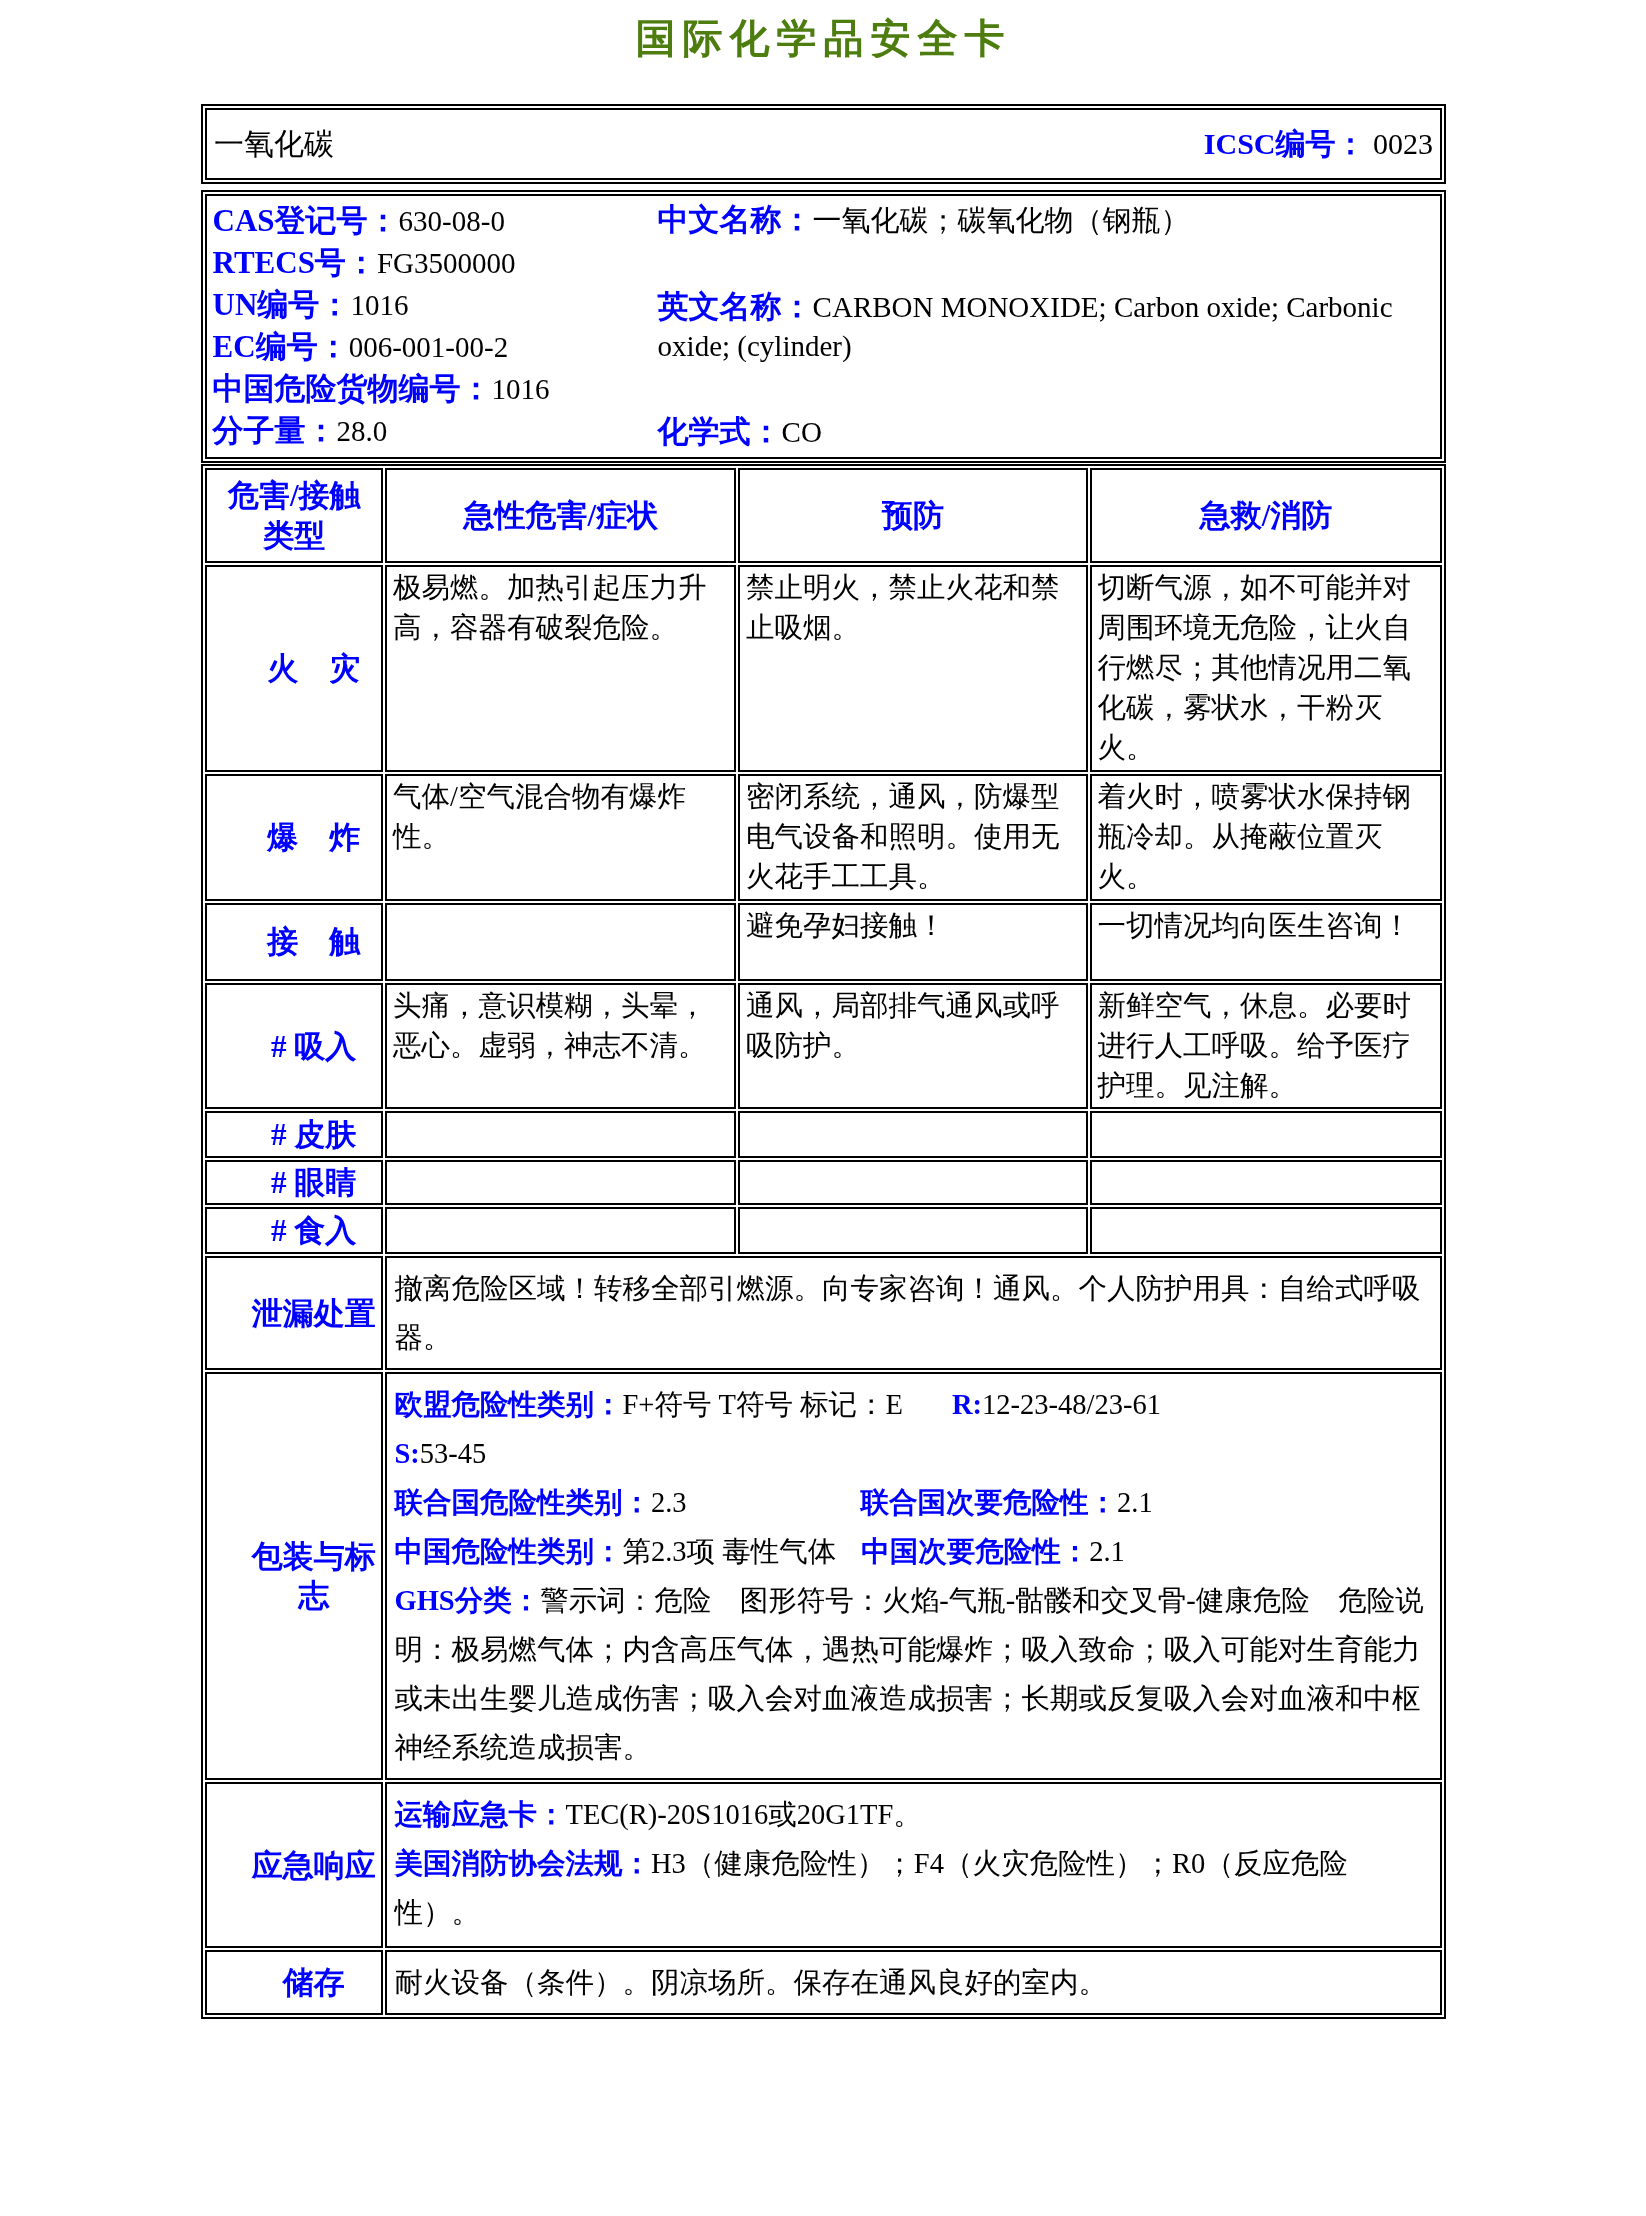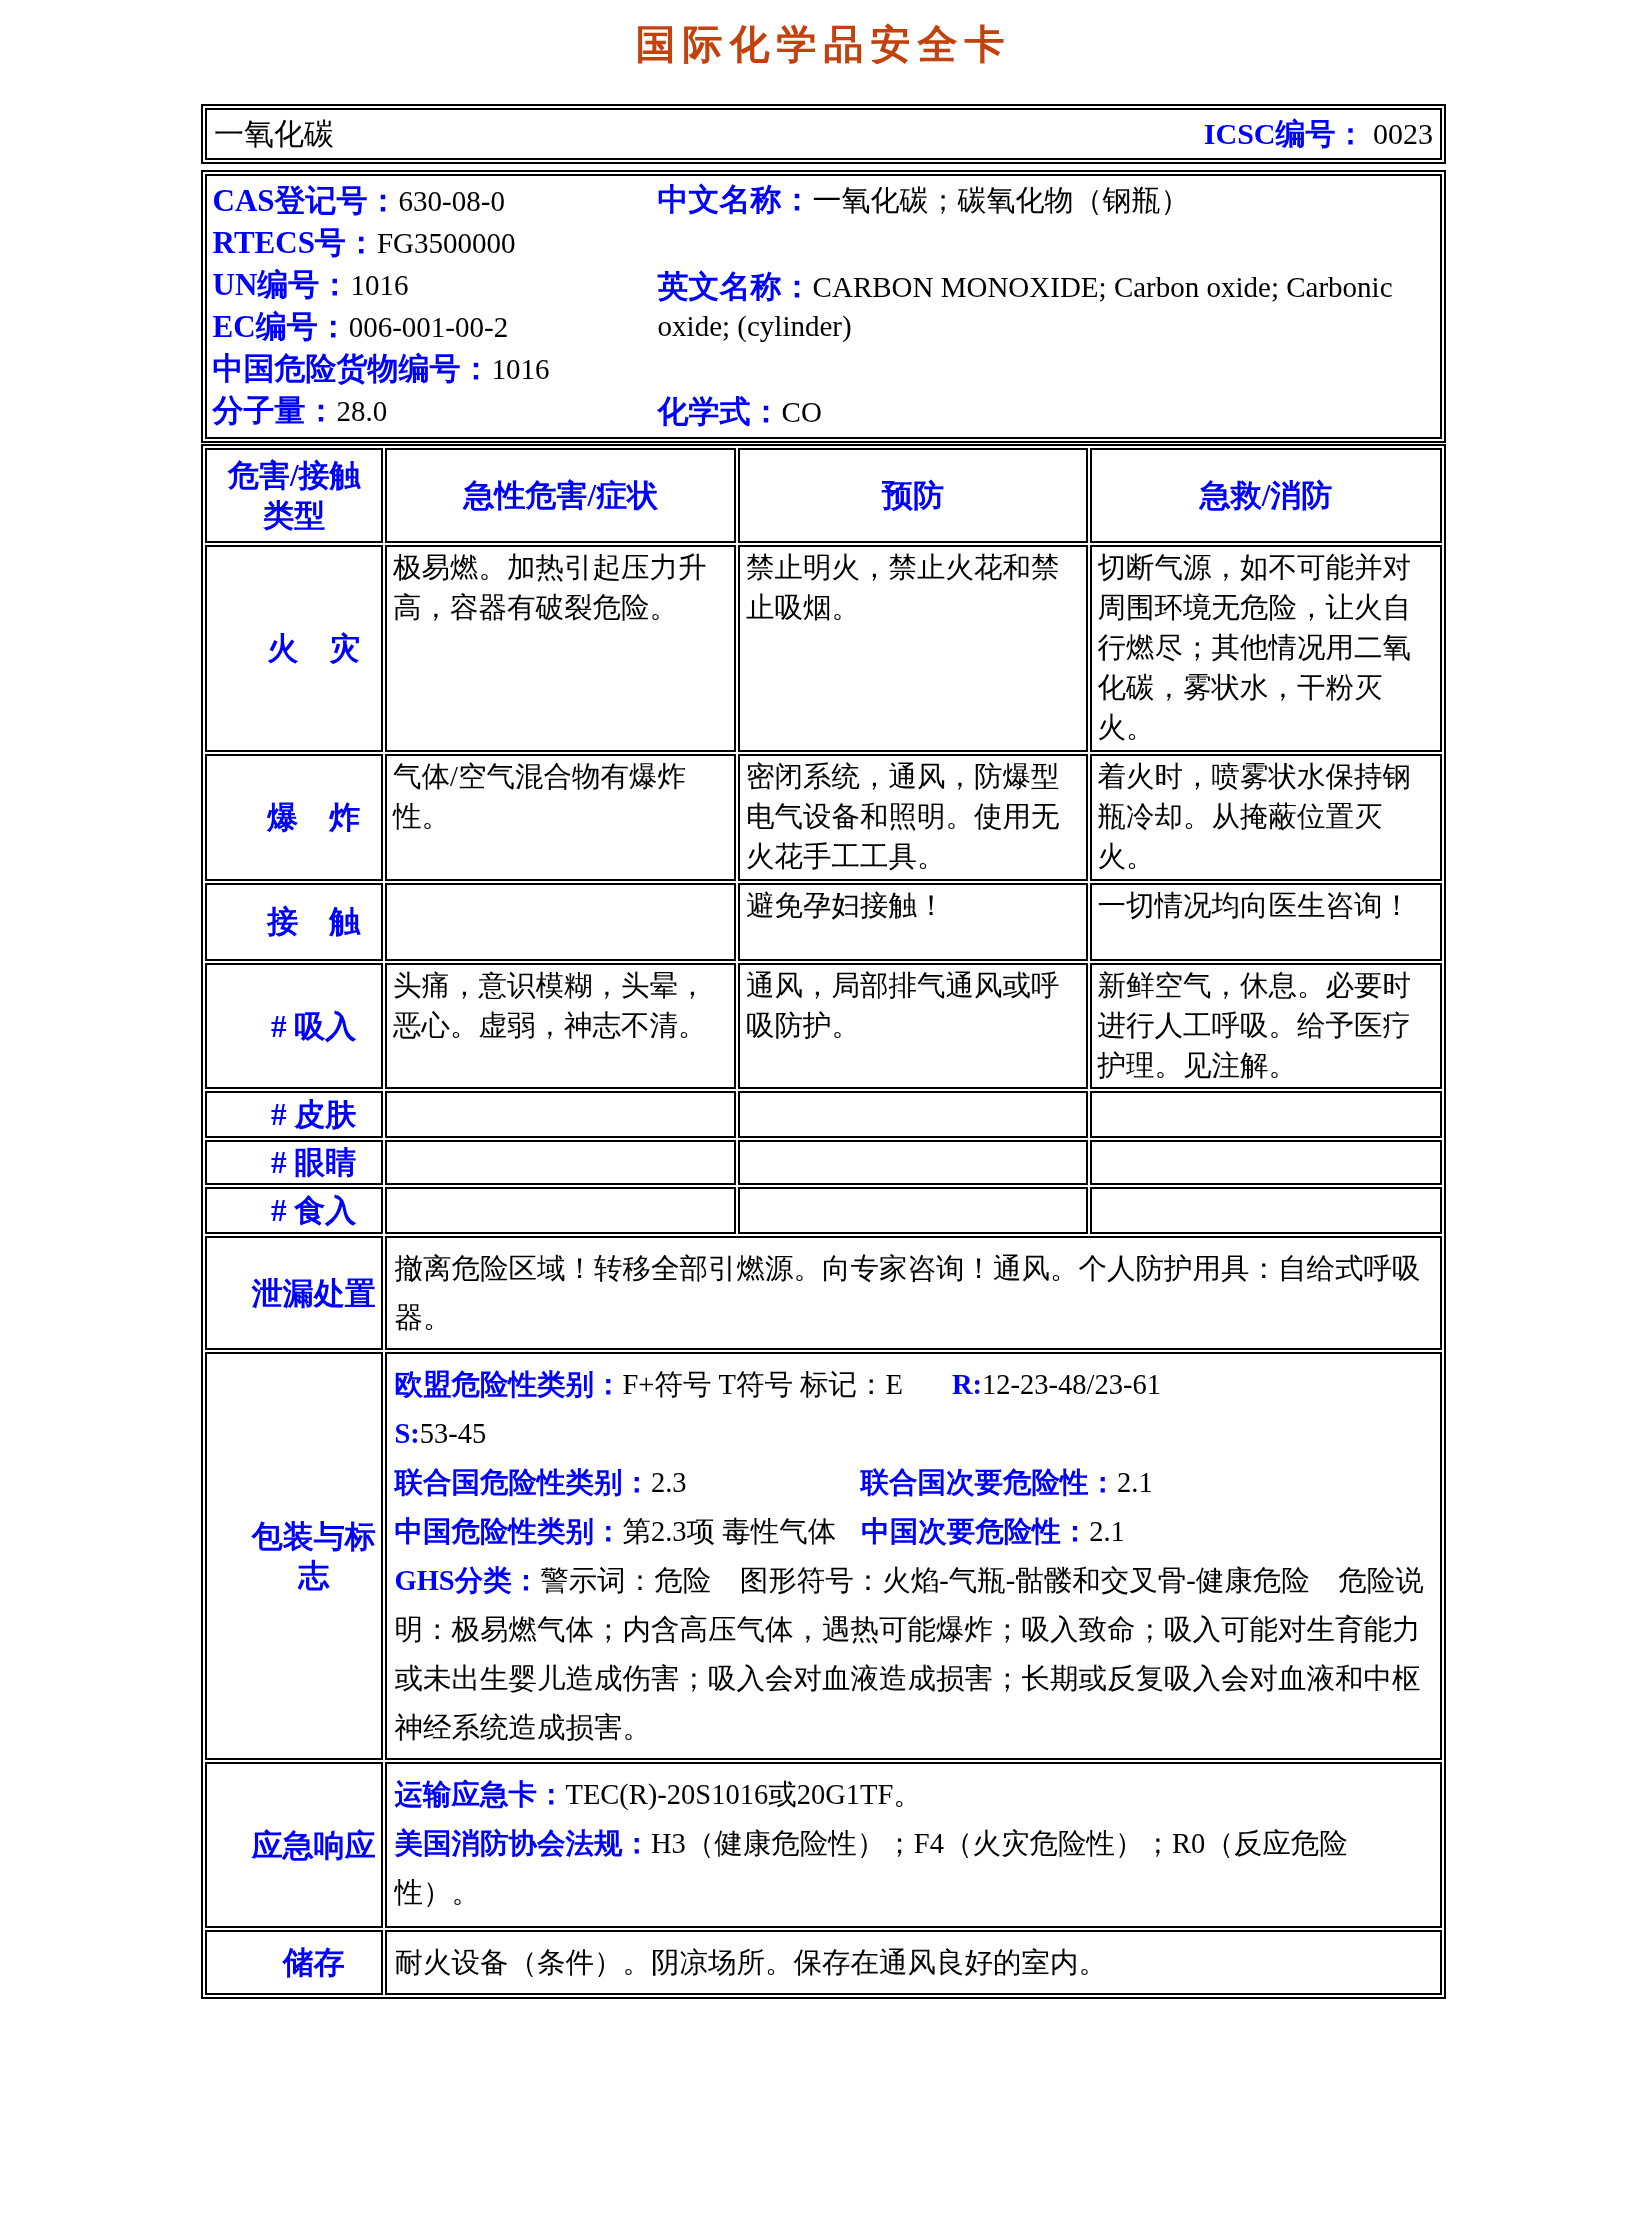--- a/index.html
+++ b/index.html
@@ -1,35 +1,35 @@
 <!DOCTYPE html>
 <html style="font-size:11px"><head>
 <meta charset="utf-8">
 <style>
   html,body{margin:0;padding:0;}
   body{
     width:1647px;height:2216px;background:#ffffff;overflow:hidden;
     font-family:"Liberation Serif","DejaVu Serif",serif;color:#000000;
   }
   .page-title{
-    text-align:center;color:#c2410c;font-weight:bold;font-size:40px;
-    letter-spacing:7px;padding-top:17px;height:104px;box-sizing:border-box;
+    text-align:center;color:#4d7c0f;font-weight:bold;font-size:40px;
+    letter-spacing:7px;padding-top:11px;height:104px;box-sizing:border-box;
   }
   .sheet{width:1245px;margin:0 auto;}
   table{
     width:100%;border-collapse:separate;border-spacing:2.1px;
     border:2.1px solid #000;table-layout:fixed;background:#fff;
   }
   td{border:2.1px solid #000;background:#fff;vertical-align:top;box-sizing:border-box;}
   .mb8{margin-bottom:6.3px;}
   .mb2{margin-bottom:1.4px;}
   .lbl{color:#0000ff;font-weight:bold;}
   .val{color:#000000;}
   
-  .t-head td{height:52px;vertical-align:middle;padding:0 7px;}
+  .t-head td{height:72px;vertical-align:middle;padding:0 7px;}
   .head-inner{display:flex;justify-content:space-between;align-items:center;font-size:30px;}
   
   .t-id td{height:248px;padding:4.2px 5.6px;}
   .id-inner{display:flex;width:100%;height:100%;}
   .id-left{width:445px;font-size:29px;line-height:41px;}
   .id-left .lbl{font-size:31px;}
   .id-right{flex:1;display:flex;flex-direction:column;justify-content:space-between;
             font-size:29px;line-height:39px;max-width:737px;}
   .id-right .lbl{font-size:31px;}
   

